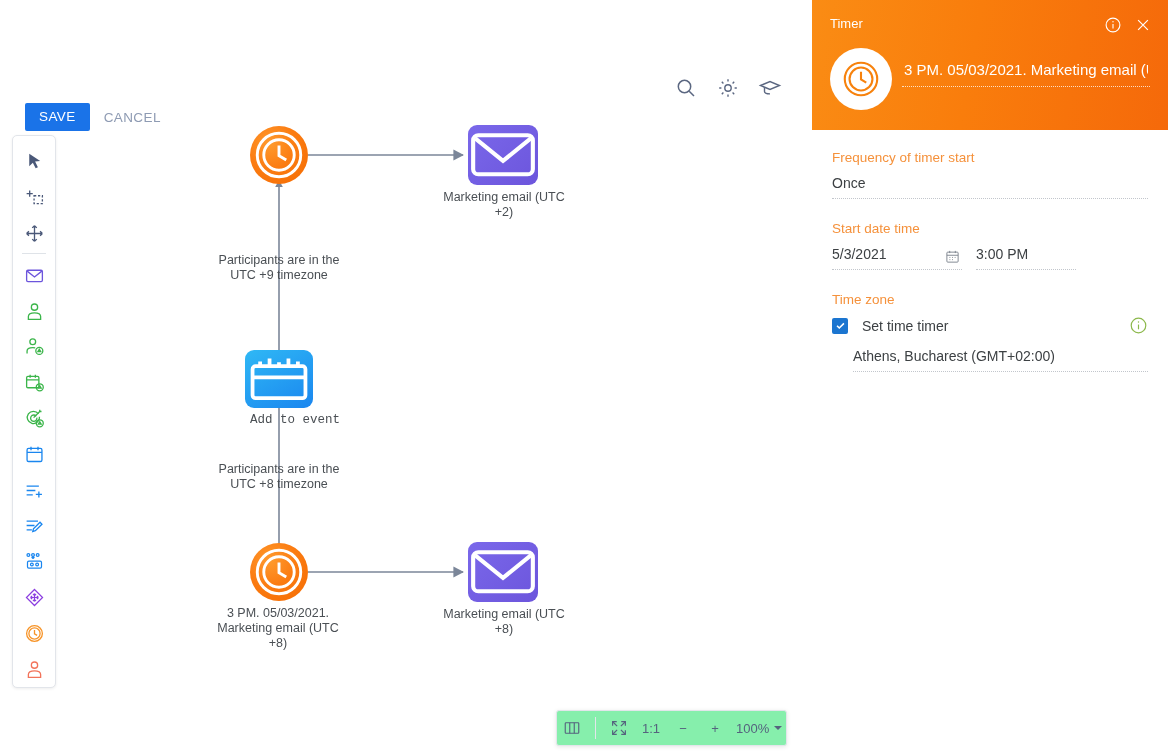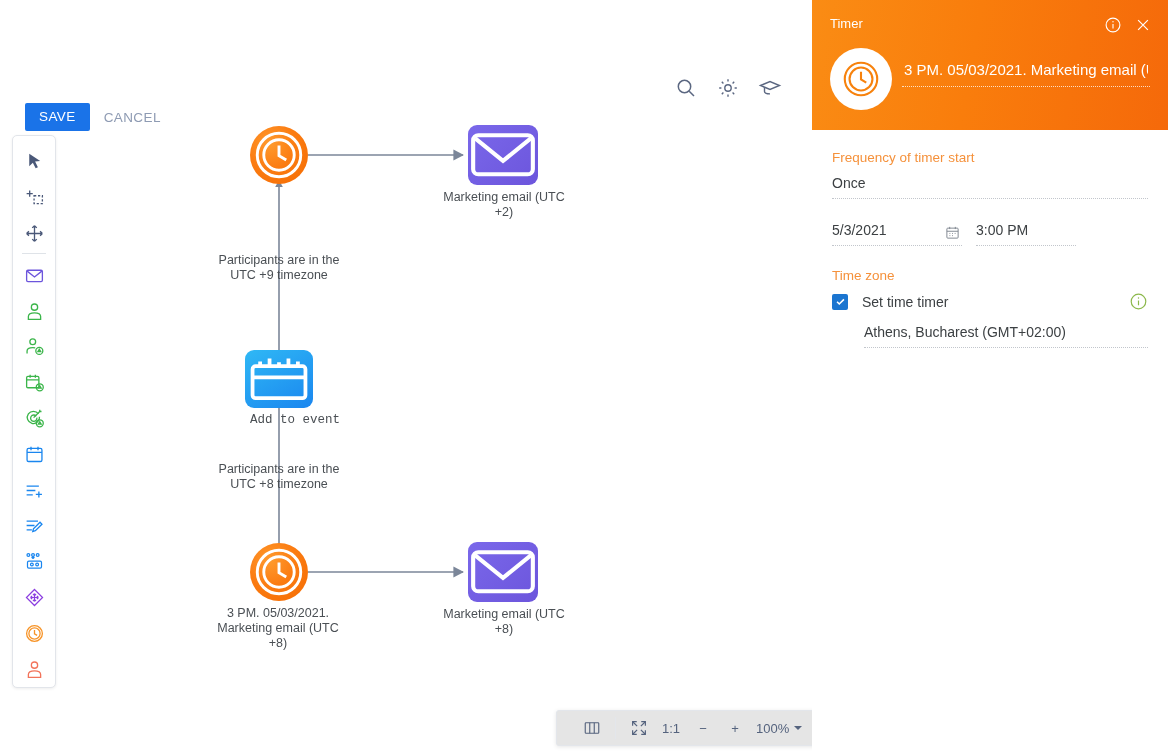--- a/index.html
+++ b/index.html
@@ -87,24 +87,24 @@
     border: 1px dashed #7aa7d8; padding: 4px 6px;
   }
   .edge-label {
     position: absolute; text-align: center;
     font-size: 12.5px; color: #4a4f54; line-height: 15px;
   }
 
   
   .zoombar {
     position: absolute; left: 556px; top: 710px;
-    height: 36px; background: #e5e5e5;
+    height: 36px; background: #86efac;
     border: 1px solid #e3e6eb; border-radius: 3px;
     box-shadow: 0 1px 4px rgba(0,0,0,0.10);
-    display: flex; align-items: center; padding: 0 20px; gap: 2px;
+    display: flex; align-items: center; padding: 0 0; gap: 2px;
   }
   .zoombar .zb { display: flex; align-items: center; justify-content: center;
     height: 34px; min-width: 30px; cursor: pointer; color: #55637e; font-size: 13px; }
   .zoombar .zb svg { width: 18px; height: 18px; display: block; }
   .zoombar .vsep { width: 1px; height: 22px; background: #e3e6eb; margin: 0 6px; }
   .zoombar .zoomval { color: #55637e; font-size: 13px; padding: 0 4px; display:flex; align-items:center; gap:5px; cursor:pointer;}
   .caret { width: 0; height: 0; border-left: 4px solid transparent; border-right: 4px solid transparent; border-top: 4px solid #55637e; }
 
   
   .panel { position: absolute; left: 812px; top: 0; width: 356px; height: 755px; background: #fff; }
@@ -152,21 +152,21 @@
   .dt-time { width: 100px; }
 
   .tz-row { display: flex; align-items: center; margin-bottom: 12px; }
   .cbox {
     width: 16px; height: 16px; border-radius: 2px; background: #1b75d0;
     display: flex; align-items: center; justify-content: center; cursor: pointer;
   }
   .cbox svg { width: 11px; height: 11px; color: #fff; display: block; }
   .tz-label { font-size: 14px; color: #3c4043; margin-left: 14px; }
   .tz-info { margin-left: auto; width: 19px; height: 19px; color: #8cb84b; cursor: pointer; }
-  .tz-select { margin-left: 32px; }
+  .tz-select { margin-left: 21px; }
   .tz-select .field-value { font-size: 14px; }
 </style>
 </head>
 <body>
 
 <div class="app">
 
   <div class="main">
 
 
@@ -415,20 +415,21 @@
       <input class="ph-name" type="text" value="3 PM. 05/03/2021. Marketing email (U..." style="">
     </div>
 
     <div class="panel-body">
       <div class="field">
         <div class="field-label">Frequency of timer start</div>
         <input class="field-value" type="text" value="Once" style="">
       </div>
 
       <div class="field">
+        <div class="field-label">Start date time</div>
         <div class="row-datetime">
           <div class="dt-date">
             <input class="field-value" type="text" value="5/3/2021" style="">
             <span class="cal-icon">
               <svg viewBox="0 0 24 24" fill="none" stroke="currentColor" stroke-width="1.5" style="width:15px;height:15px;">
                   <rect x="3" y="5" width="18" height="16" rx="1.4"></rect>
                   <path d="M3 10h18M7.5 3v3.5M16.5 3v3.5"></path>
                   <path d="M7 13.5h1.6M11.2 13.5h1.6M15.4 13.5h1.6M7 17h1.6M11.2 17h1.6" stroke-width="1.3"></path>
                 </svg>
             </span>

